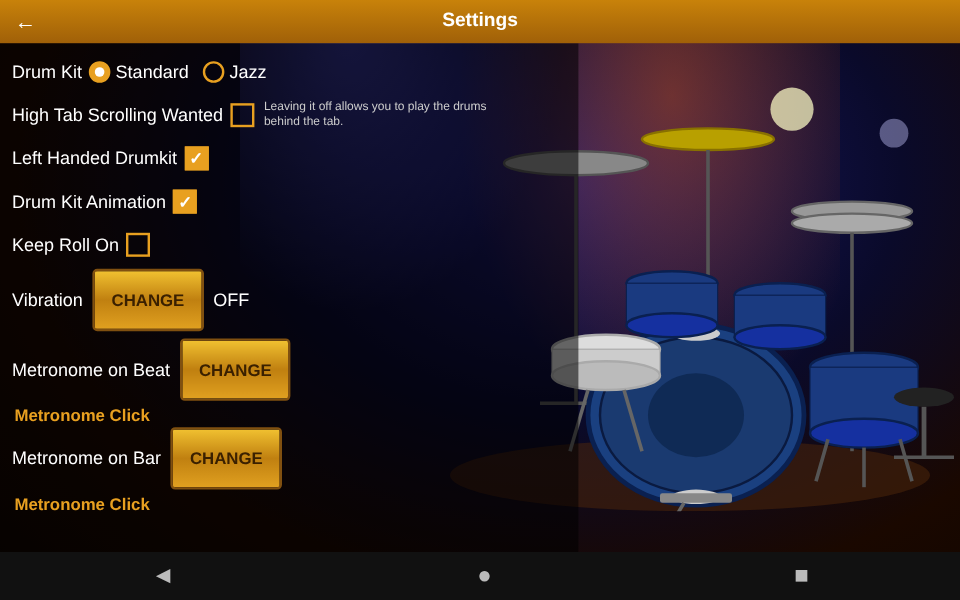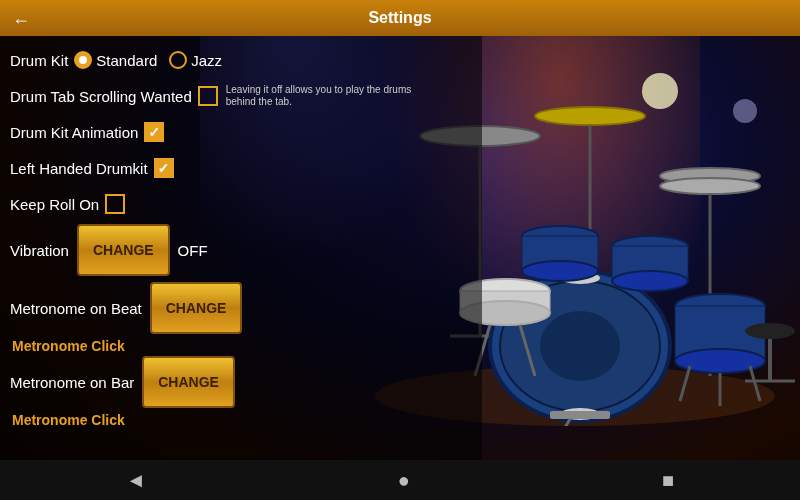--- a/index.html
+++ b/index.html
@@ -290,32 +290,32 @@
         <span>Standard</span>
       </div>
       <div class="radio-option">
         <div class="radio-circle unselected"></div>
         <span>Jazz</span>
       </div>
     </div>
   </div>
 
   <div class="setting-row">
-    <span class="setting-label">Drum Tab Scrolling Wanted</span>
+    <span class="setting-label">High Tab Scrolling Wanted</span>
     <div class="checkbox-box"></div>
     <span class="hint-text">Leaving it off allows you to play the drums behind the tab.</span>
   </div>
 
   <div class="setting-row">
+    <span class="setting-label">Left Handed Drumkit</span>
+    <div class="checkbox-box checked"></div>
+  </div>
+
+  <div class="setting-row">
     <span class="setting-label">Drum Kit Animation</span>
-    <div class="checkbox-box checked"></div>
-  </div>
-
-  <div class="setting-row">
-    <span class="setting-label">Left Handed Drumkit</span>
     <div class="checkbox-box checked"></div>
   </div>
 
   <div class="setting-row">
     <span class="setting-label">Keep Roll On</span>
     <div class="checkbox-box"></div>
   </div>
 
 
   <div class="setting-row divider-row">

